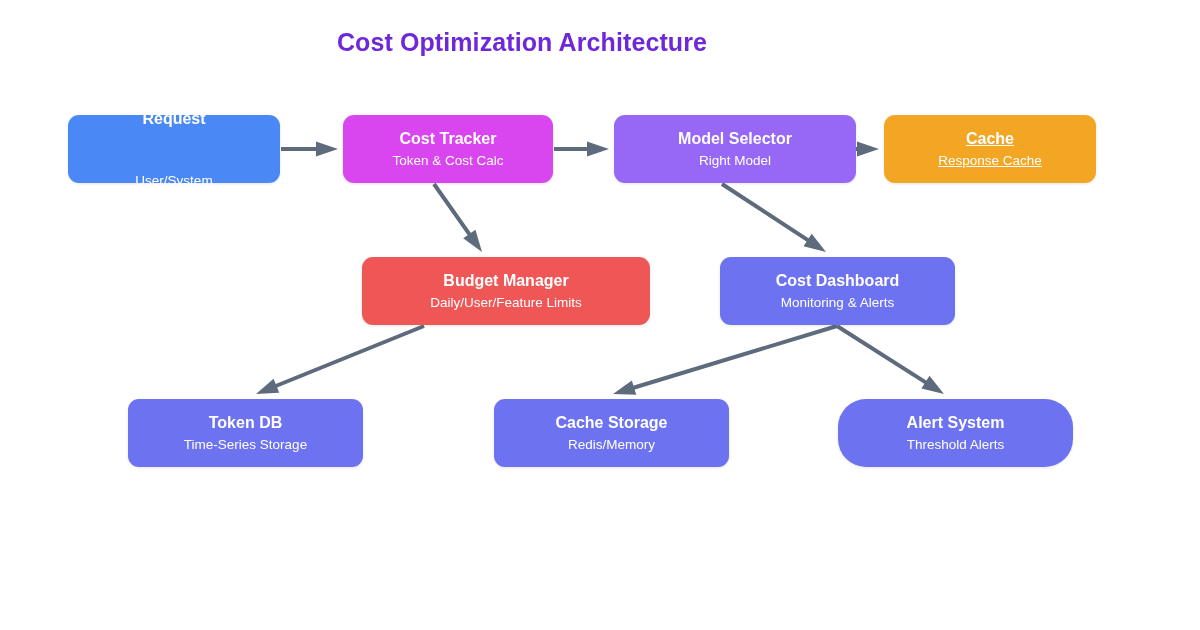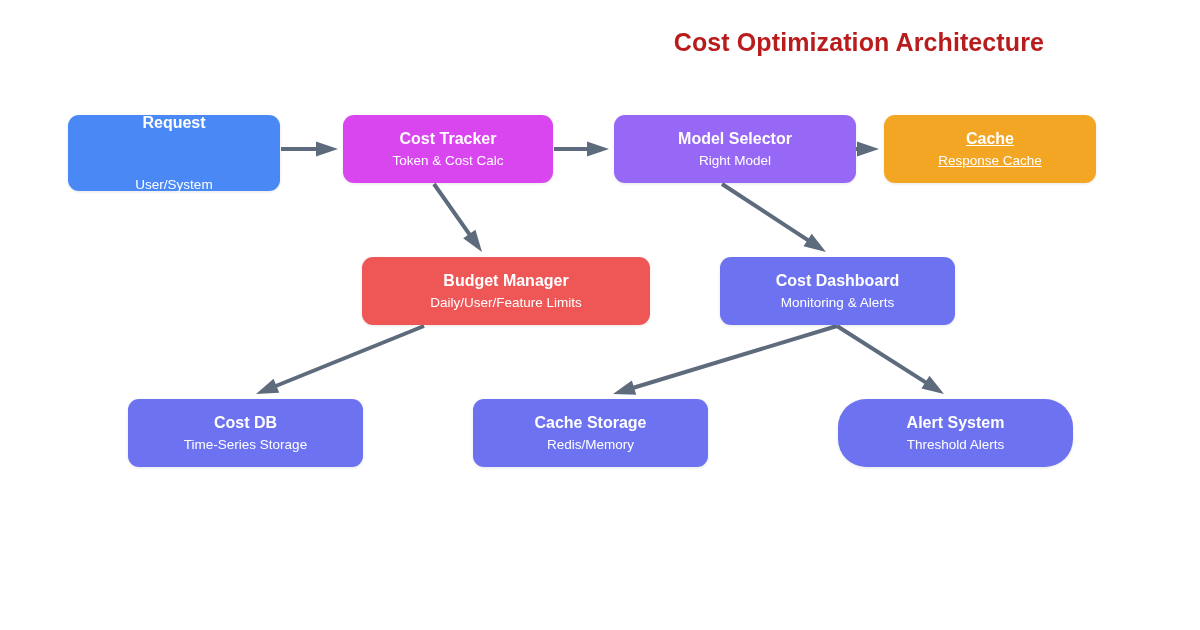--- a/index.html
+++ b/index.html
@@ -13,24 +13,24 @@
     height: 630px;
     background: #ffffff;
     overflow: hidden;
     font-family: "Liberation Sans", sans-serif;
   }
   #title {
     position: absolute;
     left: 0;
     top: 28px;
     width: 1044px;
-    text-align: right;
+    text-align: center;
     font-size: 25px;
     font-weight: bold;
-    color: #b91c1c;
+    color: #6d28d9;
     letter-spacing: 0.1px;
   }
   #edges {
     position: absolute;
     left: 0;
     top: 0;
     width: 1200px;
     height: 630px;
   }
   .node {
@@ -94,21 +94,21 @@
         <line x1="837" y1="326" x2="630.22385037957" y2="388.77133113477345" stroke="#5d6b7d" stroke-width="4" stroke-linecap="butt"></line>
         <polygon points="613,394 631.8727606589632,380.43280039545783 636.2299847133188,394.78600904509943" fill="#5d6b7d"></polygon>
       </g>
       <g>
         <line x1="837" y1="326" x2="928.8082498066332" y2="384.34542978365477" stroke="#5d6b7d" stroke-width="4" stroke-linecap="butt"></line>
         <polygon points="944,394 921.4095677290745,388.5298656494809 929.4550429093622,375.87007382167525" fill="#5d6b7d"></polygon>
       </g>
     </svg>
 
   <div id="node-layer">
-      <div class="node" style="left: 68px; top: 115px; width: 212px; height: 76px; background: rgb(74, 137, 245); gap: 40px;">
+      <div class="node" style="left: 68px; top: 115px; width: 212px; height: 68px; background: rgb(74, 137, 245); gap: 40px;">
         <div class="node-title">Request</div>
         <div class="node-sub">User/System</div>
       </div>
       <div class="node" style="left: 343px; top: 115px; width: 210px; height: 68px; background: #d946ef;">
         <div class="node-title">Cost Tracker</div>
         <div class="node-sub">Token &amp; Cost Calc</div>
       </div>
       <div class="node" style="left: 614px; top: 115px; width: 242px; height: 68px; background: rgb(151, 104, 246);">
         <div class="node-title">Model Selector</div>
         <div class="node-sub">Right Model</div>
@@ -119,24 +119,24 @@
       </div>
       <div class="node" style="left: 362px; top: 257px; width: 288px; height: 68px; background: rgb(239, 87, 87);">
         <div class="node-title">Budget Manager</div>
         <div class="node-sub">Daily/User/Feature Limits</div>
       </div>
       <div class="node" style="left: 720px; top: 257px; width: 235px; height: 68px; background: rgb(108, 114, 240);">
         <div class="node-title">Cost Dashboard</div>
         <div class="node-sub">Monitoring &amp; Alerts</div>
       </div>
       <div class="node" style="left: 128px; top: 399px; width: 235px; height: 68px; background: rgb(108, 114, 240);">
-        <div class="node-title">Cost DB</div>
+        <div class="node-title">Token DB</div>
         <div class="node-sub">Time-Series Storage</div>
       </div>
-      <div class="node" style="left: 473px; top: 399px; width: 235px; height: 68px; background: rgb(108, 114, 240);">
+      <div class="node" style="left: 494px; top: 399px; width: 235px; height: 68px; background: rgb(108, 114, 240);">
         <div class="node-title">Cache Storage</div>
         <div class="node-sub">Redis/Memory</div>
       </div>
       <div class="node" style="left: 838px; top: 399px; width: 235px; height: 68px; background: rgb(108, 114, 240); border-radius: 28px;">
         <div class="node-title">Alert System</div>
         <div class="node-sub">Threshold Alerts</div>
       </div>
     </div>
 
 </div>

